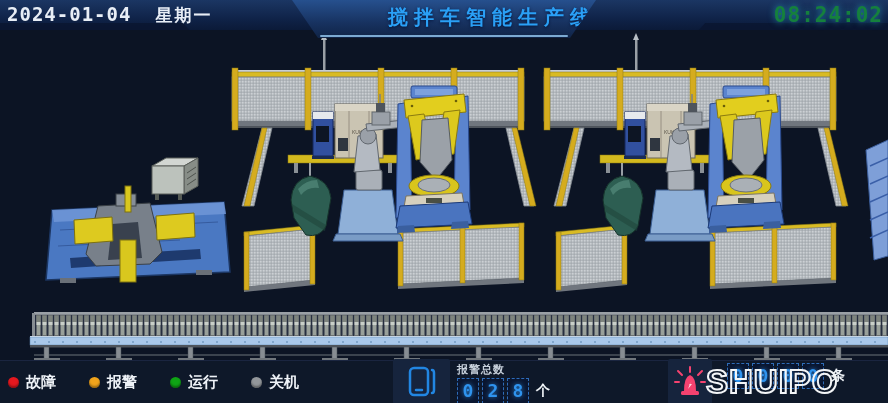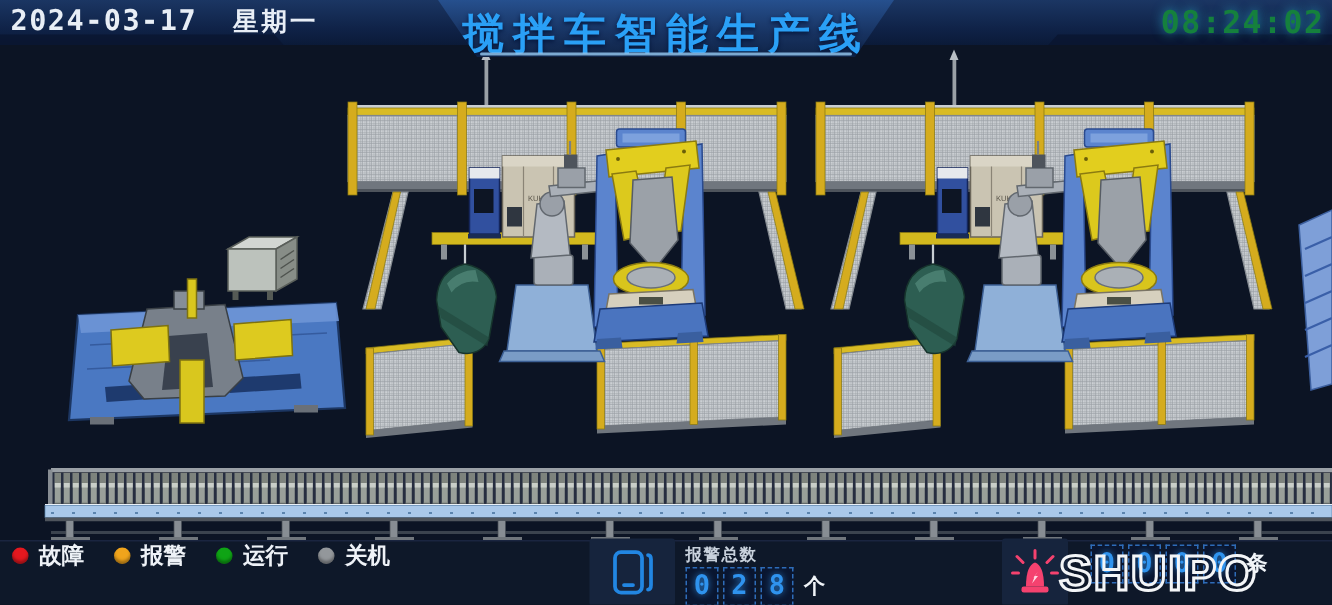--- a/index.html
+++ b/index.html
@@ -10,37 +10,37 @@
   .header{position:absolute;top:0;left:0;width:888px;height:30px;
           background:linear-gradient(180deg,#1b3663 0%,#0f2247 65%,#0b1a38 100%);}
   .hcorner{position:absolute;top:23px;height:7px;width:200px;background:#0a1530;opacity:.8}
   .hcorner.l{left:-14px;transform:skewX(42deg)}
   .hcorner.r{right:-14px;transform:skewX(-42deg)}
   .banner{position:absolute;left:292px;top:0;width:304px;height:38px;z-index:4;
           background:linear-gradient(180deg,#26508e 0%,#173260 60%,#102447 100%);
           clip-path:polygon(0 0,100% 0,calc(100% - 26px) 100%,26px 100%);}
   .banner-line{position:absolute;left:320px;top:35px;width:248px;height:2px;
           background:#8fc2ea;border-radius:1px;opacity:.85;z-index:5}
-  .title{position:absolute;left:0;right:0;top:4px;text-align:center;
-         font-size:28px;font-weight:bold;letter-spacing:6px;color:#2aa0f6;
+  .title{position:absolute;left:0;right:0;top:4px;text-align:right;
+         font-size:20px;font-weight:bold;letter-spacing:6px;color:#2aa0f6;
          text-shadow:0 1px 3px rgba(0,18,54,.9)}
   .datetime{position:absolute;left:7px;top:3px;z-index:6;color:#e8eef6;
             font-family:"DejaVu Sans Mono",monospace;font-weight:bold;font-size:19px;letter-spacing:1px}
   .datetime .weekday{font-family:"Liberation Sans",sans-serif;font-size:17px;margin-left:24px;letter-spacing:2px}
   .clock{position:absolute;right:5px;top:3px;z-index:6;color:#38d6f8;
          font-family:"DejaVu Sans Mono",monospace;font-weight:bold;font-size:21px;letter-spacing:1px;
          text-shadow:0 0 7px rgba(56,214,248,.55)}
 
   
   .scene{position:absolute;top:28px;left:0;width:888px;height:336px}
 
   
   .bottombar{position:absolute;left:0;top:360px;width:888px;height:43px;
              background:#0e1829;border-top:1px solid #1a2540;z-index:10}
-  .legend{position:absolute;left:8px;top:0;height:43px;display:flex;align-items:flex-start;gap:20px}
+  .legend{position:absolute;left:8px;top:0;height:43px;display:flex;align-items:center;gap:33px}
   .legend-item{display:flex;align-items:center;gap:7px;font-size:15px;font-weight:bold;color:#eef2f7}
   .dot{width:11px;height:11px;border-radius:50%;box-shadow:inset 0 -2px 2px rgba(0,0,0,.35)}
   .panel{position:absolute;top:-2px;height:45px;background:#16243d;border-radius:2px;
          display:flex;align-items:center;justify-content:center}
   #station-panel{left:393px;width:57px}
   #alarm-panel{left:668px;width:44px}
   .counter{position:absolute;top:1px}
   #station-counter{left:457px}
   #alarm-counter{left:727px;z-index:1}
   .counter-label{font-size:11px;color:#c8d1dc;letter-spacing:1px;font-weight:bold}
@@ -57,21 +57,21 @@
 
 <div class="header">
   <div class="hcorner l"></div>
   <div class="hcorner r"></div>
 </div>
 <div class="banner">
   <div class="title" style="color: rgb(42, 160, 246);">搅拌车智能生产线</div>
 </div>
 <div class="banner-line"></div>
 <div class="datetime">
-  <span>2024-03-17</span><span class="weekday">星期一</span>
+  <span>2024-01-04</span><span class="weekday">星期一</span>
 </div>
 <div class="clock" style="color: #15803d;">08:24:02</div>
 
 <svg class="scene" viewBox="0 0 888 336" xmlns="http://www.w3.org/2000/svg">
   <defs>
     <pattern id="mesh" width="3" height="3" patternUnits="userSpaceOnUse">
       <rect width="3" height="3" fill="#ccd0d4"></rect>
       <path d="M0 0H3M0 1.5H3M0 0V3M1.5 0V3" stroke="#999ea4" stroke-width="0.5"></path>
     </pattern>
     <pattern id="rollers" width="6" height="21" patternUnits="userSpaceOnUse">

